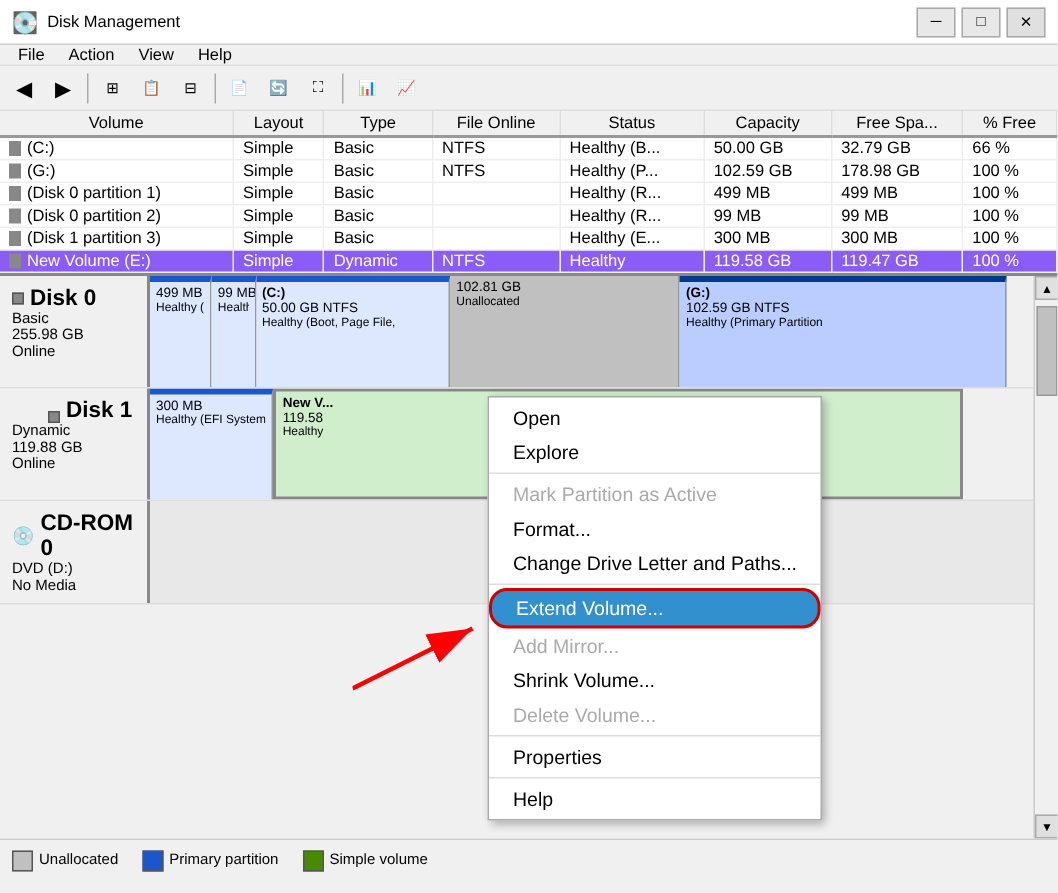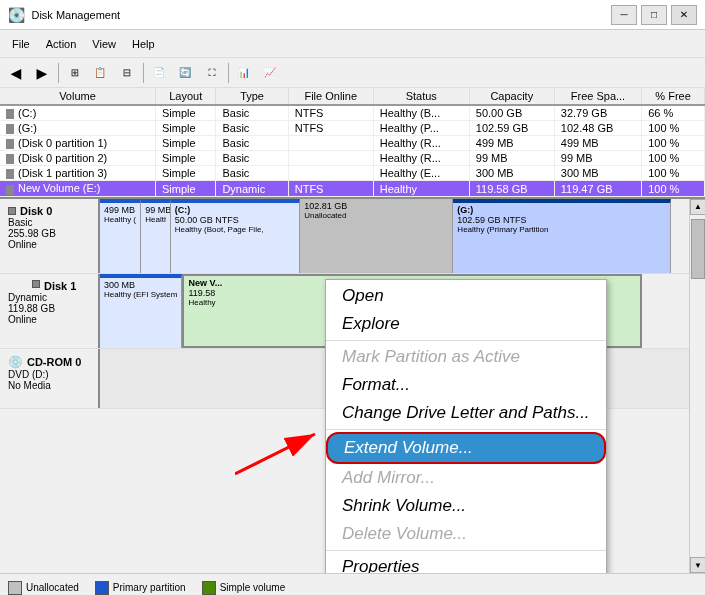--- a/index.html
+++ b/index.html
@@ -5,41 +5,41 @@
     * { box-sizing: border-box; margin: 0; padding: 0; }
     body { font-family: 'Segoe UI', Tahoma, sans-serif; font-size: 11px; background: #f0f0f0; width: 705px; height: 595px; overflow: hidden; }
     
     
     .title-bar { background: #ffffff; height: 30px; display: flex; align-items: center; justify-content: space-between; padding: 0 8px; border-bottom: 1px solid #ccc; }
     .title-bar-left { display: flex; align-items: center; gap: 6px; }
     .title-bar-controls { display: flex; gap: 4px; }
     .title-btn { width: 26px; height: 20px; border: 1px solid #aaa; background: #e8e8e8; cursor: pointer; font-size: 10px; display: flex; align-items: center; justify-content: center; }
     
     
-    .menu-bar { background: #f0f0f0; height: 28px; display: flex; align-items: center; padding: 0 4px; border-bottom: 1px solid #ddd; }
+    .menu-bar { background: #f0f0f0; height: 14px; display: flex; align-items: center; padding: 0 4px; border-bottom: 1px solid #ddd; }
     .menu-item { padding: 2px 8px; cursor: pointer; font-size: 11px; }
     
     
     .toolbar { background: #f0f0f0; height: 30px; display: flex; align-items: center; padding: 0 4px; border-bottom: 1px solid #ddd; gap: 2px; }
     .toolbar-btn { width: 24px; height: 24px; border: 1px solid transparent; background: transparent; cursor: pointer; display: flex; align-items: center; justify-content: center; font-size: 14px; }
     .toolbar-sep { width: 1px; height: 20px; background: #aaa; margin: 0 2px; }
     
     
     .table-area { background: #fff; border-bottom: 2px solid #888; overflow-x: auto; }
     .vol-table { width: 100%; border-collapse: collapse; }
     .vol-table th { background: #f0f0f0; border-right: 1px solid #ddd; border-bottom: 2px solid #999; padding: 2px 6px; text-align: center; font-weight: normal; white-space: nowrap; cursor: pointer; user-select: none; }
     .vol-table td { border-right: 1px solid #eee; border-bottom: 1px solid #eee; padding: 1px 6px; white-space: nowrap; }
     .vol-table tr.selected td { background: #8b5cf6; color: white; }
     .disk-icon { display: inline-block; width: 8px; height: 10px; background: #888; margin-right: 4px; vertical-align: middle; }
     
     
     .disk-area { background: #f0f0f0; flex: 1; overflow-y: auto; overflow-x: hidden; position: relative; }
     .disk-row { display: flex; align-items: stretch; min-height: 75px; border-bottom: 1px solid #ddd; }
     .disk-label { width: 100px; min-width: 100px; padding: 6px 8px; background: #f0f0f0; border-right: 2px solid #888; font-size: 10px; }
-    .disk-label .disk-name { font-weight: bold; font-size: 11px; }
+    .disk-label .disk-name { font-weight: bold; font-size: 15px; }
     .disk-partitions { display: flex; flex: 1; overflow: hidden; position: relative; }
     .partition { display: flex; flex-direction: column; justify-content: flex-start; padding: 2px 4px; font-size: 9px; border-right: 1px solid #999; overflow: hidden; position: relative; }
     .partition.blue-header { border-top: 4px solid #1a56cc; }
     .partition.dark-blue-header { border-top: 4px solid #003a8c; }
     .partition.green-header { border-top: 4px solid #4a8a00; }
     .partition.stripe { background-image: repeating-linear-gradient(45deg, transparent, transparent 4px, rgba(150,150,150,0.3) 4px, rgba(150,150,150,0.3) 6px); }
     .partition.unalloc { background: #c0c0c0; }
     .partition-name { font-weight: bold; font-size: 9px; white-space: nowrap; overflow: hidden; }
     .partition-size { font-size: 9px; white-space: nowrap; }
     .partition-label { font-size: 8px; white-space: nowrap; overflow: hidden; }
@@ -47,21 +47,21 @@
     
     .legend { height: 28px; background: #f0f0f0; border-top: 1px solid #ccc; display: flex; align-items: center; padding: 0 8px; gap: 16px; font-size: 10px; }
     .legend-item { display: flex; align-items: center; gap: 4px; }
     .legend-box { width: 14px; height: 14px; border: 1px solid #555; }
     
     
     .main-content { display: flex; flex-direction: column; height: calc(595px - 30px - 22px - 30px); }
     
     
     .context-menu { position: absolute; background: #fff; border: 1px solid #aaa; box-shadow: 2px 2px 6px rgba(0,0,0,0.3); z-index: 100; min-width: 190px; padding: 2px 0; }
-    .ctx-item { padding: 4px 16px; cursor: pointer; font-size: 17px; white-space: nowrap; font-style: italic; }
+    .ctx-item { padding: 4px 16px; cursor: pointer; font-size: 13px; white-space: nowrap; }
     .ctx-item.disabled { color: #aaa; cursor: default; }
     .ctx-sep { height: 1px; background: #ddd; margin: 2px 0; }
     
     
     .ctx-item.extend { background: #3390cf; color: white; position: relative; }
     
     
     .scroll-track { position: absolute; right: 0; top: 0; width: 16px; height: 100%; background: #f0f0f0; border-left: 1px solid #ccc; }
     .scroll-thumb { background: #c0c0c0; border: 1px solid #999; width: 14px; position: absolute; top: 40%; height: 60px; left: 1px; }
     .scroll-arrow { width: 16px; height: 16px; background: #e0e0e0; border: 1px solid #aaa; display: flex; align-items: center; justify-content: center; font-size: 8px; cursor: pointer; }
@@ -131,21 +131,21 @@
             <td>32.79 GB</td>
             <td>66 %</td>
           </tr>
           <tr>
             <td><span class="disk-icon"></span>(G:)</td>
             <td>Simple</td>
             <td>Basic</td>
             <td>NTFS</td>
             <td>Healthy (P...</td>
             <td>102.59 GB</td>
-            <td>102.48 GB</td>
+            <td>178.98 GB</td>
             <td>100 %</td>
           </tr>
           <tr>
             <td><span class="disk-icon"></span>(Disk 0 partition 1)</td>
             <td>Simple</td>
             <td>Basic</td>
             <td></td>
             <td>Healthy (R...</td>
             <td>499 MB</td>
             <td>499 MB</td>
@@ -224,21 +224,21 @@
           <div class="partition dark-blue-header" style="width:37%;background:#bbccff;">
             <div class="partition-name">(G:)</div>
             <div class="partition-size">102.59 GB NTFS</div>
             <div class="partition-label">Healthy (Primary Partition</div>
           </div>
         </div>
       </div>
 
       <div class="disk-row">
         <div class="disk-label">
-          <div style="display:flex;align-items:flex-start;gap:4px;padding-left:24px;">
+          <div style="display:flex;align-items:flex-end;gap:4px;padding-left:24px;">
             <span style="width:8px;height:8px;background:#888;display:inline-block;border:1px solid #555;"></span>
             <span class="disk-name">Disk 1</span>
           </div>
           <div>Dynamic</div>
           <div>119.88 GB</div>
           <div>Online</div>
         </div>
         <div class="disk-partitions">
 
           <div class="partition blue-header" style="width:14%;background:#dde8ff;">

